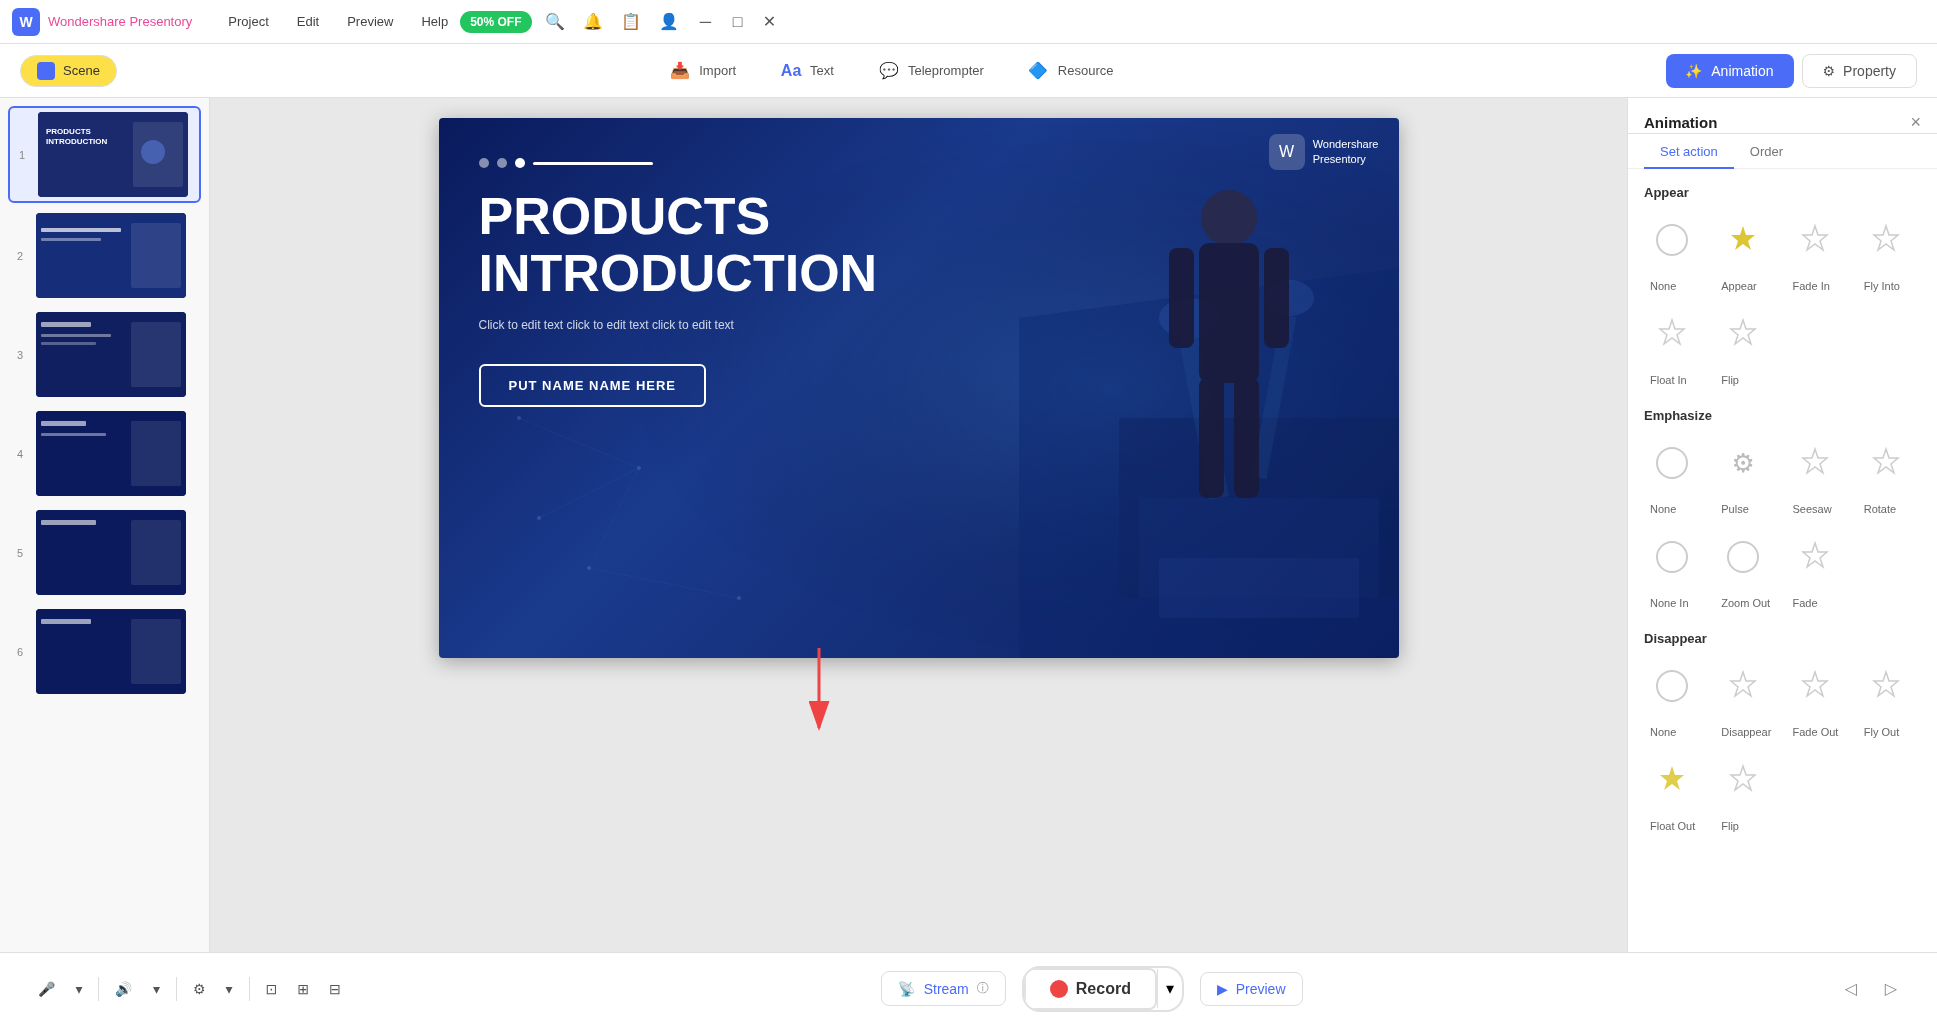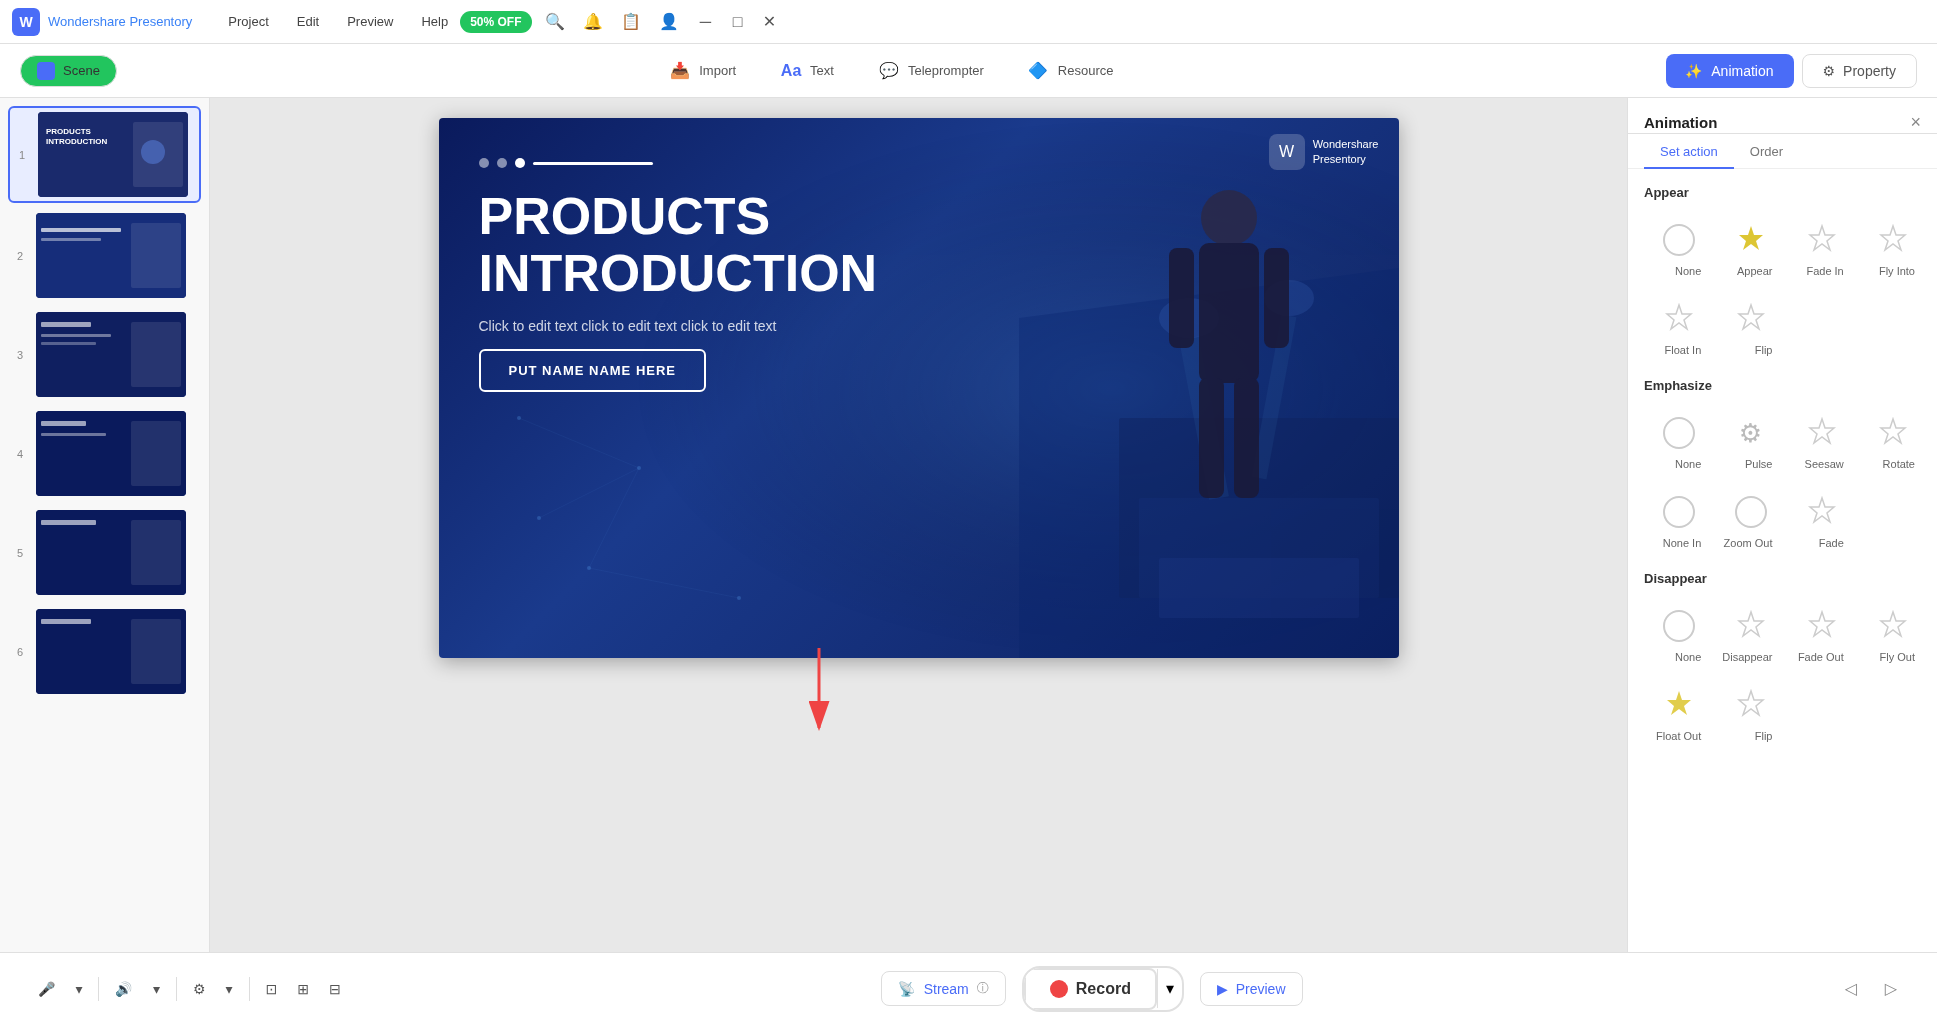--- a/index.html
+++ b/index.html
@@ -5,37 +5,37 @@
     * { box-sizing: border-box; margin: 0; padding: 0; }
     body { font-family: 'Segoe UI', Arial, sans-serif; background: #f0f0f0; width: 1937px; height: 1024px; overflow: hidden; display: flex; flex-direction: column; }
 
     
     .titlebar {
       display: flex; align-items: center; background: #ffffff; height: 44px;
       border-bottom: 1px solid #e0e0e0; padding: 0 12px; flex-shrink: 0;
     }
     .titlebar-logo { display: flex; align-items: center; gap: 8px; margin-right: 24px; }
     .titlebar-logo-icon { width: 28px; height: 28px; background: #4a6cf7; border-radius: 6px; display: flex; align-items: center; justify-content: center; color: white; font-size: 14px; font-weight: bold; }
-    .titlebar-app-name { font-size: 13px; color: #3b82f6; font-weight: 500; }
+    .titlebar-app-name { font-size: 13px; color: #ec4899; font-weight: 500; }
     .titlebar-menu { display: flex; gap: 4px; }
     .titlebar-menu-item { padding: 4px 12px; font-size: 13px; color: #444; cursor: pointer; border-radius: 4px; }
     .titlebar-project-name { flex: 1; text-align: center; font-size: 13px; color: #555; }
     .titlebar-actions { display: flex; align-items: center; gap: 10px; }
     .discount-badge { background: #22c55e; color: white; font-size: 12px; font-weight: bold; padding: 4px 10px; border-radius: 20px; }
     .titlebar-icon-btn { width: 28px; height: 28px; display: flex; align-items: center; justify-content: center; color: #666; cursor: pointer; border-radius: 4px; font-size: 16px; }
     .win-controls { display: flex; gap: 4px; margin-left: 8px; }
     .win-btn { width: 28px; height: 28px; display: flex; align-items: center; justify-content: center; font-size: 16px; cursor: pointer; border-radius: 4px; color: #555; }
 
     
     .toolbar {
       display: flex; align-items: center; background: #ffffff; height: 54px;
       border-bottom: 1px solid #e0e0e0; padding: 0 20px; gap: 24px; flex-shrink: 0;
     }
     .scene-btn {
-      display: flex; align-items: center; gap: 8px; background: #22c55e;
+      display: flex; align-items: center; gap: 8px; background: #fde047;
       border: 1px solid #ddd; border-radius: 20px; padding: 6px 16px; cursor: pointer;
       font-size: 13px; color: #333;
     }
     .scene-icon { width: 18px; height: 18px; background: #4a6cf7; border-radius: 4px; }
     .toolbar-spacer { flex: 1; }
     .toolbar-item {
       display: flex; align-items: center; gap: 8px; cursor: pointer; color: #555;
       font-size: 13px; padding: 6px 10px; border-radius: 6px;
     }
     .toolbar-item-icon { width: 22px; height: 22px; display: flex; align-items: center; justify-content: center; font-size: 16px; }
@@ -123,35 +123,35 @@
     .panel-tabs { display: flex; padding: 0 16px; border-bottom: 1px solid #eee; margin-top: 2px; }
     .panel-tab {
       padding: 8px 16px; font-size: 13px; cursor: pointer; color: #777;
       border-bottom: 2px solid transparent; margin-bottom: -1px;
     }
     .panel-tab.active { color: #4a6cf7; border-bottom-color: #4a6cf7; font-weight: 500; }
     .panel-content { padding: 16px; overflow-y: auto; flex: 1; }
     .animation-section { margin-bottom: 16px; }
     .animation-section-title { font-size: 13px; font-weight: 600; color: #333; margin-bottom: 12px; }
     .animation-grid { display: grid; grid-template-columns: repeat(4, 1fr); gap: 8px; margin-bottom: 8px; }
-    .anim-item { display: flex; flex-direction: column; align-items: flex-end; gap: 3px; cursor: pointer; padding: 6px; border-radius: 6px; }
+    .anim-item { display: flex; flex-direction: column; align-items: flex-start; gap: 18px; cursor: pointer; padding: 6px; border-radius: 6px; }
     .anim-icon { width: 44px; height: 44px; display: flex; align-items: center; justify-content: center; font-size: 22px; }
     .anim-label { font-size: 11px; color: #666; text-align: center; }
     .circle-shape {
       width: 32px; height: 32px; border-radius: 50%; border: 2px solid #ccc;
     }
 
     
     .slide-content { position: absolute; inset: 0; padding: 40px; }
     .slide-dots { display: flex; gap: 8px; margin-bottom: 20px; }
     .slide-dot { width: 10px; height: 10px; border-radius: 50%; background: rgba(255,255,255,0.5); }
     .slide-dot.active { background: white; }
     .slide-dot-line { height: 3px; width: 120px; background: white; border-radius: 2px; align-self: center; }
     .slide-title { color: white; font-size: 52px; font-weight: 900; line-height: 1.1; text-transform: uppercase; margin-bottom: 16px; }
-    .slide-subtitle { color: rgba(255,255,255,0.8); font-size: 14px; margin-bottom: 15px; }
+    .slide-subtitle { color: rgba(255,255,255,0.8); font-size: 12px; margin-bottom: 32px; }
     .slide-cta-btn {
       display: inline-block; border: 2px solid white; color: white; padding: 12px 28px;
       border-radius: 6px; font-size: 13px; font-weight: 600; letter-spacing: 1px; cursor: pointer;
     }
     .slide-logo { position: absolute; top: 16px; right: 20px; display: flex; align-items: center; gap: 8px; }
     .slide-logo-icon { width: 36px; height: 36px; background: rgba(255,255,255,0.2); border-radius: 8px; display: flex; align-items: center; justify-content: center; color: white; font-size: 16px; }
     .slide-logo-text { color: white; font-size: 11px; line-height: 1.4; }
 
     
     .thumb-bg-1 { background: linear-gradient(135deg, #0a1a5c, #1a3a8c); }

